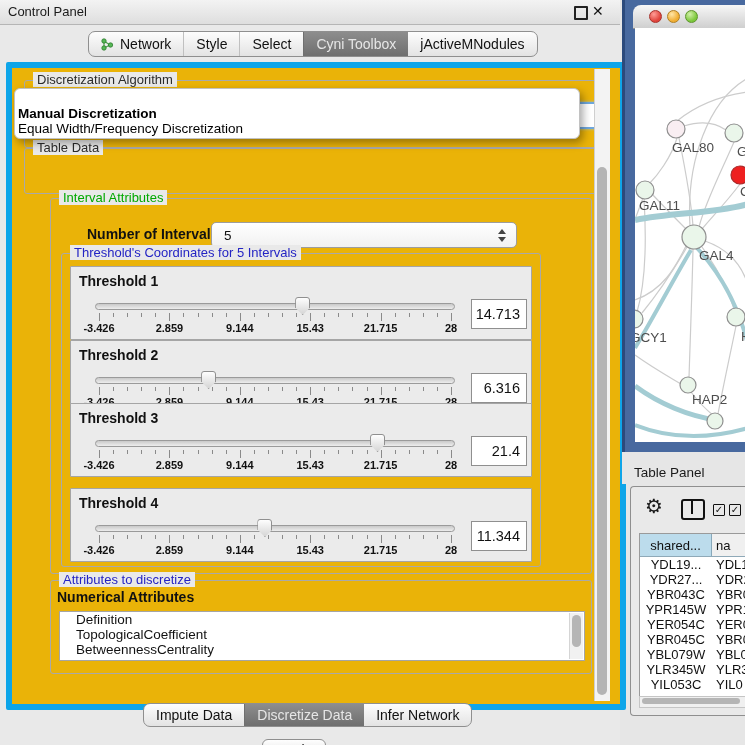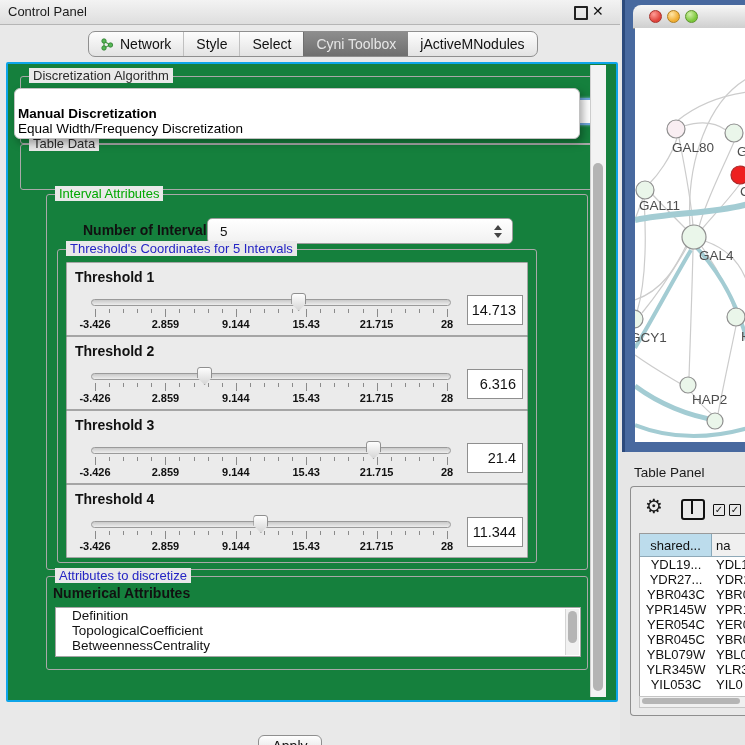--- a/index.html
+++ b/index.html
@@ -22,22 +22,22 @@
   .seg{display:flex;align-items:center;justify-content:center;padding:0 12px;font-size:14px;
        color:#111;border-left:1px solid #c0c0c0;white-space:nowrap;}
   .seg:first-child{border-left:none;}
   .seg.active{background:linear-gradient(#8d8d8d,#6f6f6f);color:#e6e6e6;border-left:1px solid #6f6f6f;}
   .seg.active + .seg{border-left:none;text-align:center;}
   #top-tabs{left:88px;top:31px;}
   #bottom-tabs{left:143px;top:703px;height:24px;}
   .net-icon{width:13px;height:13px;margin-right:6px;}
 
   
-  #cp-content{left:6px;top:62px;width:608px;height:636px;border:2px solid #0ea5e9;
-              border-radius:2px;background:#15803d;}
+  #cp-content{left:6px;top:62px;width:608px;height:636px;border:6px solid #0ea5e9;
+              border-radius:2px;background:#eab308;}
 
   
   .group{position:absolute;border:1px solid #a9a9a9;border-radius:3px;}
   .group-title{position:absolute;top:-9px;left:8px;background:#e9e9e9;padding:0 4px;font-size:13px;}
   .t-dark{color:#2b2b2b;}  .t-green{color:#00a800;}  .t-blue{color:#2424c4;}
 
   
   .combo{position:absolute;background:linear-gradient(#ffffff,#f1f1f1);border:1px solid #9d9d9d;
          border-radius:5px;height:26px;box-sizing:border-box;display:flex;align-items:center;}
   .combo-text{padding-left:12px;font-size:13.5px;color:#111;flex:1;}
@@ -256,21 +256,21 @@
               <span class="tick-label" style="left: 4px;">-3.426</span>
               <span class="tick-label" style="left: 74.4px;">2.859</span>
               <span class="tick-label" style="left: 144.8px;">9.144</span>
               <span class="tick-label" style="left: 215.2px;">15.43</span>
               <span class="tick-label" style="left: 285.6px;">21.715</span>
               <span class="tick-label" style="left: 356px;">28</span>
               <div class="thumb" style="left: 106.119px;"></div>
             </div>
           <div class="value-box">6.316</div>
         </div>
-        <div class="thresh-row" style="top:160px;">
+        <div class="thresh-row" style="top:149px;">
           <span class="thresh-label">Threshold 3</span>
           <div class="slider">
               <div class="track"></div>
               <div class="tick" style="left: 4px; top: 16px; height: 8px;"></div>
               <div class="tick" style="left: 18.08px; top: 16px; height: 4px;"></div>
               <div class="tick" style="left: 32.16px; top: 16px; height: 4px;"></div>
               <div class="tick" style="left: 46.24px; top: 16px; height: 4px;"></div>
               <div class="tick" style="left: 60.32px; top: 16px; height: 4px;"></div>
               <div class="tick" style="left: 74.4px; top: 16px; height: 8px;"></div>
               <div class="tick" style="left: 88.48px; top: 16px; height: 4px;"></div>
@@ -364,20 +364,31 @@
     <div class="abs" id="cp-scroll" style="left:582px;top:1px;height:632px;">
       <div id="cp-scroll-thumb"></div>
     </div>
   </div>
 
   <div class="abs" id="algo-popup">
     <div class="abs popup-opt" id="popup-opt-0">Manual Discretization</div>
     <div class="abs popup-opt" id="popup-opt-1">Equal Width/Frequency Discretization</div>
   </div>
 
+  <div class="abs segbar" id="bottom-tabs">
+    <div class="seg">
+        <span>Impute Data</span>
+      </div>
+    <div class="seg active">
+        <span>Discretize Data</span>
+      </div>
+    <div class="seg">
+        <span>Infer Network</span>
+      </div>
+  </div>
 </div>
 
 <div class="abs" id="net-window">
   <div class="abs" id="net-titlebar">
     <span class="light" id="light-red"></span>
     <span class="light" id="light-yellow"></span>
     <span class="light" id="light-green"></span>
   </div>
   <div class="abs" id="net-canvas">
     <svg width="113" height="414" viewBox="632 28 113 414">

